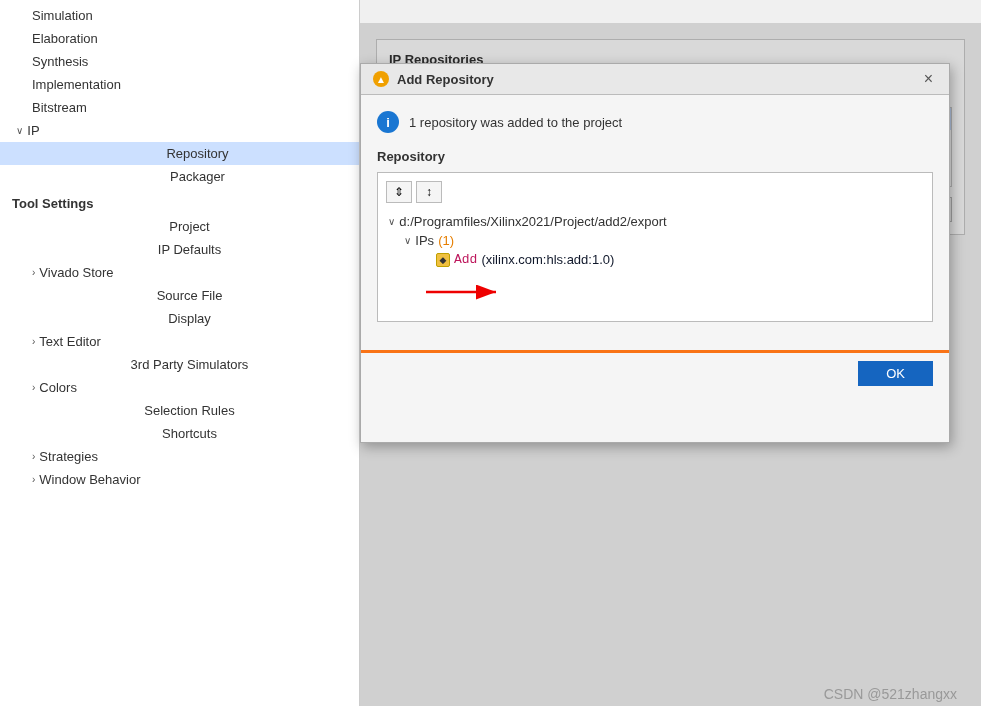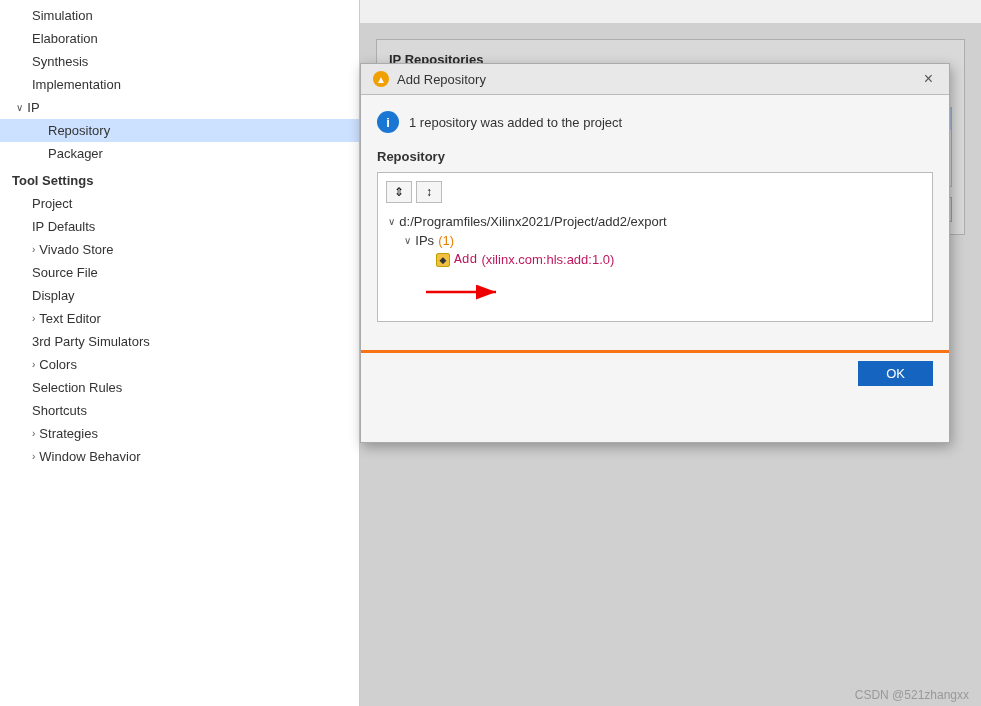--- a/index.html
+++ b/index.html
@@ -14,20 +14,21 @@
       height: 706px;
       overflow-y: auto;
       padding: 4px 0;
     }
     .sidebar-item {
       padding: 4px 12px 4px 16px;
       cursor: pointer;
       color: #333;
       font-size: 13px;
       white-space: nowrap;
+      text-align: center;
     }
     .sidebar-item.active { background: #cce0ff; }
     .sidebar-item.indent1 { padding-left: 32px; }
     .sidebar-item.indent2 { padding-left: 48px; }
     .sidebar-section-header {
       padding: 8px 12px 4px 12px;
       font-weight: bold;
       color: #333;
       font-size: 13px;
     }
@@ -126,21 +127,21 @@
       width: 16px; height: 16px;
       background: #f0a000;
       border-radius: 50%;
       display: flex; align-items: center; justify-content: center;
       font-size: 10px;
       color: white;
       font-weight: bold;
     }
     .modal-title {
       flex: 1;
-      font-weight: normal;
+      font-weight: bold;
       font-size: 13px;
       color: #333;
     }
     .modal-close {
       cursor: pointer;
       font-size: 16px;
       color: #555;
       background: none;
       border: none;
       padding: 0 4px;
@@ -206,58 +207,61 @@
       background: #f0c040;
       border: 1px solid #c0a000;
       border-radius: 2px;
       font-size: 9px;
       text-align: center;
       line-height: 13px;
       color: #333;
       flex-shrink: 0;
     }
     .ip-add-text { color: #be185d; font-family: Liberation Mono, monospace; }
-    .ip-id-text { color: #be185d; }
+    .ip-id-text { color: #0f172a; }
     .modal-footer {
       display: flex;
       justify-content: flex-end;
       padding: 8px 16px;
       border-top: 3px solid #f97316;
     }
     .ok-btn {
       padding: 5px 28px;
       background: #1565c0;
       color: white;
       border: none;
       cursor: pointer;
       font-size: 13px;
     }
     .watermark {
       position: absolute;
       bottom: 4px;
-      right: 12px;
-      font-size: 12px;
+      right: 24px;
+      font-size: 14px;
       color: #999;
     }
   </style>
 </head>
 <body>
 
 <div class="sidebar">
   <div class="sidebar-item indent1 has-arrow">
     <span>Simulation</span>
   </div>
   <div class="sidebar-item indent1 has-arrow">
     <span>Elaboration</span>
   </div>
   <div class="sidebar-item indent1 has-arrow">
     <span>Synthesis</span>
   </div>
   <div class="sidebar-item indent1 has-arrow">
     <span>Implementation</span>
+  </div>
+  <div class="sidebar-item indent1 has-arrow">
+    <span>Bitstream</span>
   </div>
   <div class="sidebar-item has-arrow">
     <span class="arrow-icon arrow-down">∨</span>
     <span>IP</span>
   </div>
   <div class="sidebar-item indent2 active">
     <span>Repository</span>
   </div>
   <div class="sidebar-item indent2">
     <span>Packager</span>

